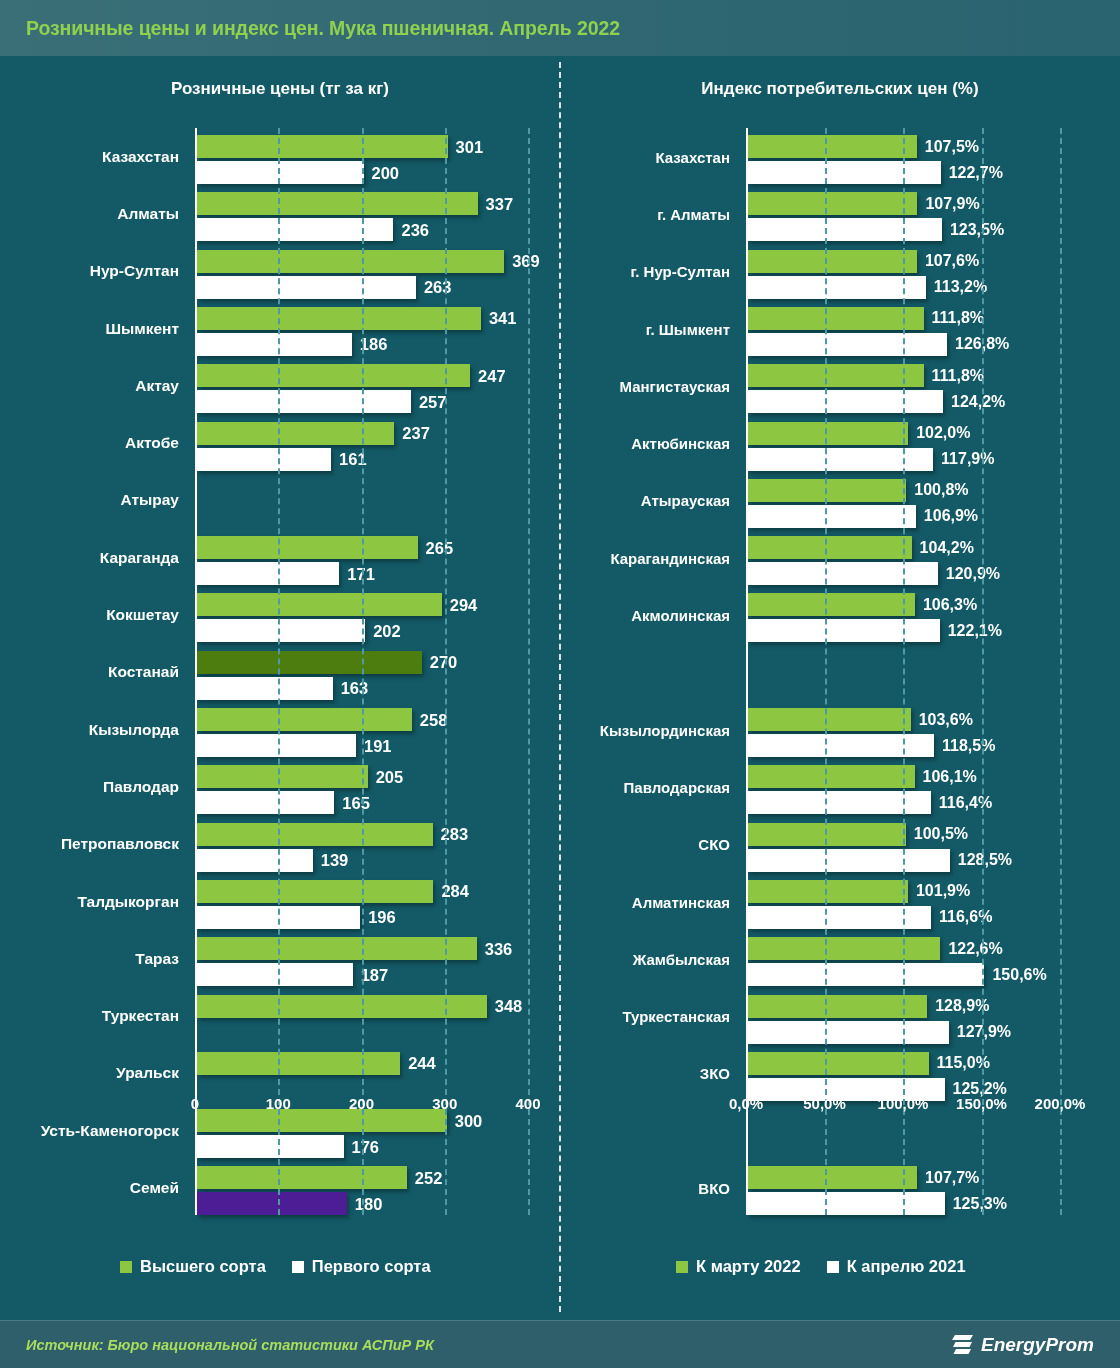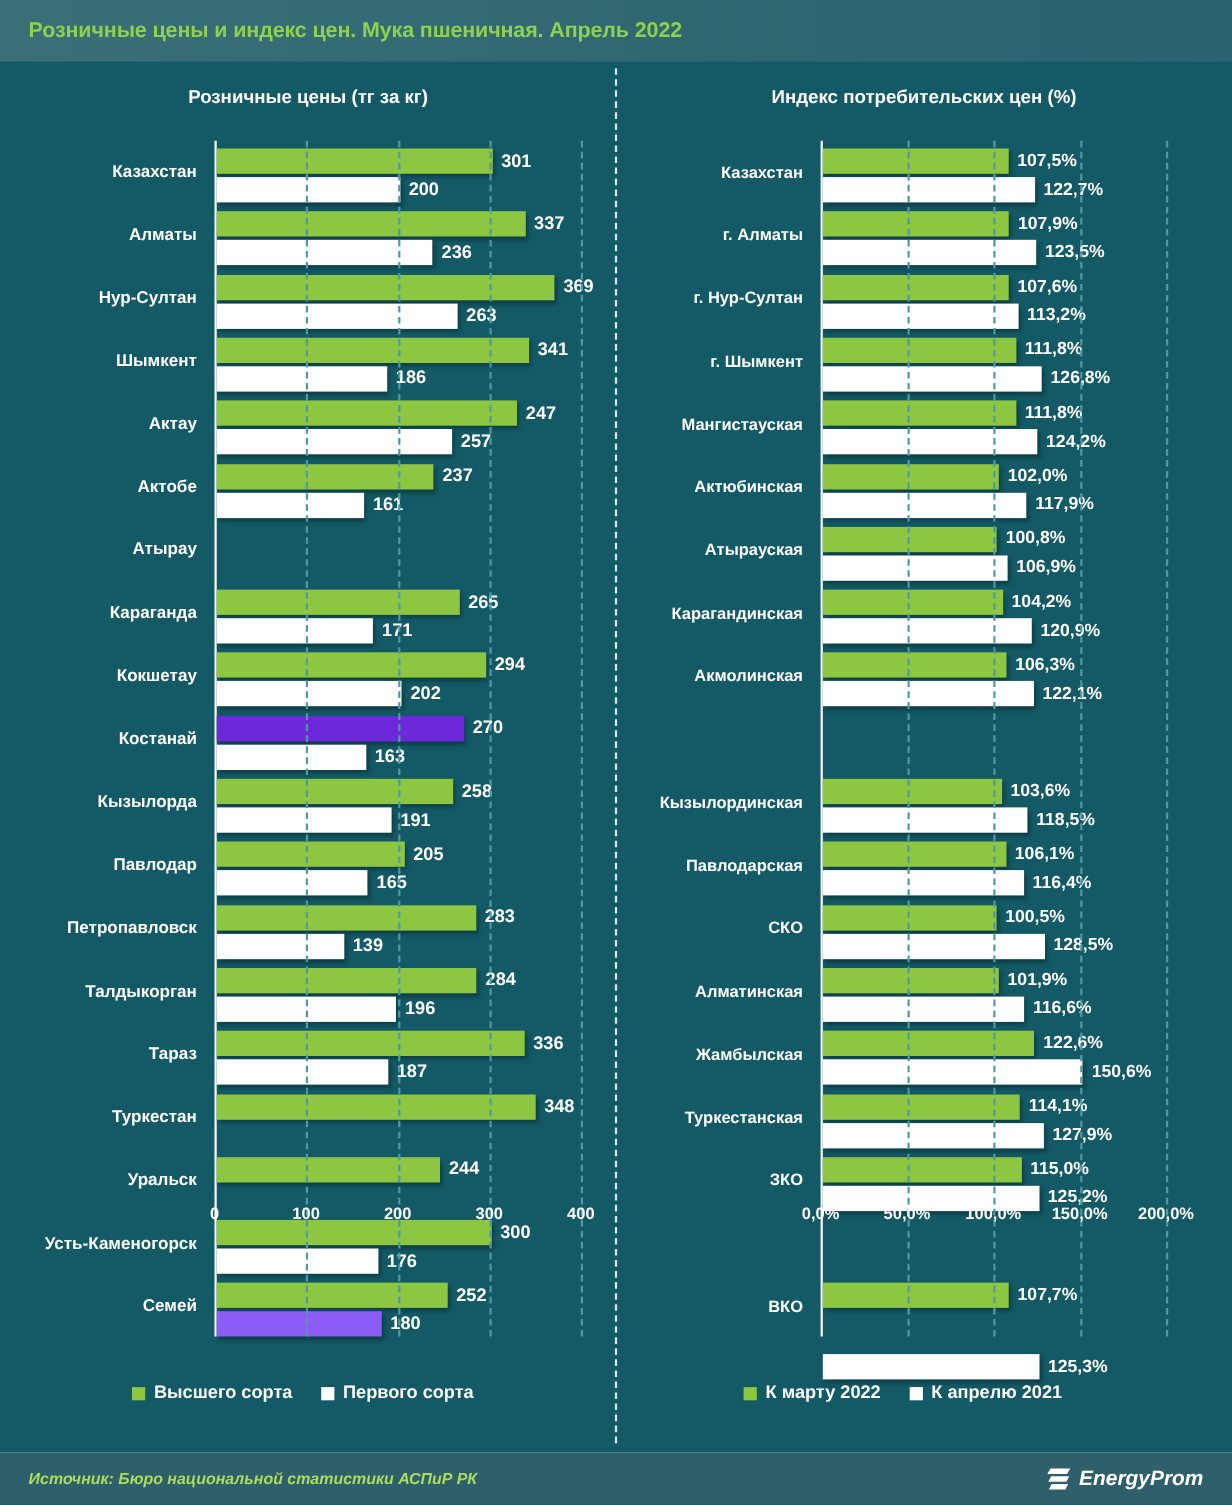--- a/index.html
+++ b/index.html
@@ -205,21 +205,21 @@
             <div class="cat-label">Кокшетау</div>
             <div class="bar green bar-top" style="width: 244.755px; background: rgb(141, 198, 65);">
               <span class="bar-val">294</span>
             </div>
             <div class="bar white bar-bot" style="width: 168.165px; background: rgb(255, 255, 255);">
               <span class="bar-val">202</span>
             </div>
           </div>
           <div class="row" style="top: 515.7px; height: 57.3px;">
             <div class="cat-label">Костанай</div>
-            <div class="bar green bar-top" style="width: 224.775px; background: #6d28d9; padding-left: 23px;">
+            <div class="bar green bar-top" style="width: 224.775px; background: #4d7c0f; padding-left: 23px;">
               <span class="bar-val">270</span>
             </div>
             <div class="bar white bar-bot" style="width: 135.697px; background: rgb(255, 255, 255);">
               <span class="bar-val">163</span>
             </div>
           </div>
           <div class="row" style="top: 573px; height: 57.3px;">
             <div class="cat-label">Кызылорда</div>
             <div class="bar green bar-top" style="width: 214.785px; background: rgb(141, 198, 65);">
               <span class="bar-val">258</span>
@@ -283,21 +283,21 @@
             </div>
             <div class="bar white bar-bot" style="width: 146.52px; background: rgb(255, 255, 255);">
               <span class="bar-val">176</span>
             </div>
           </div>
           <div class="row" style="top: 1031.4px; height: 57.3px;">
             <div class="cat-label">Семей</div>
             <div class="bar green bar-top" style="width: 209.79px; background: rgb(141, 198, 65);">
               <span class="bar-val">252</span>
             </div>
-            <div class="bar white bar-bot" style="width: 149.85px; background: #8b5cf6;">
+            <div class="bar white bar-bot" style="width: 149.85px; background: #4c1d95;">
               <span class="bar-val">180</span>
             </div>
           </div>
         </div>
     <div class="gridline" style="left: 83.25px;"></div>
         <div class="gridline" style="left: 166.5px;"></div>
         <div class="gridline" style="left: 249.75px;"></div>
         <div class="gridline" style="left: 333px;"></div>
       </div>
   </div>
@@ -428,21 +428,21 @@
             <div class="bar green bar-top" style="width: 192.482px; background: rgb(141, 198, 65);">
               <span class="bar-val">122,6%</span>
             </div>
             <div class="bar white bar-bot" style="width: 236.442px; background: rgb(255, 255, 255);">
               <span class="bar-val">150,6%</span>
             </div>
           </div>
           <div class="row" style="top: 859.5px; height: 57.3px;">
             <div class="cat-label">Туркестанская</div>
             <div class="bar green bar-top" style="width: 179.137px; background: rgb(141, 198, 65);">
-              <span class="bar-val">114,1%</span>
+              <span class="bar-val">128,9%</span>
             </div>
             <div class="bar white bar-bot" style="width: 200.803px; background: rgb(255, 255, 255);">
               <span class="bar-val">127,9%</span>
             </div>
           </div>
           <div class="row" style="top: 916.8px; height: 57.3px;">
             <div class="cat-label">ЗКО</div>
             <div class="bar green bar-top" style="width: 180.55px; background: rgb(141, 198, 65);">
               <span class="bar-val">115,0%</span>
             </div>
@@ -451,21 +451,21 @@
             </div>
           </div>
           <div class="row" style="top: 974.1px; height: 57.3px;">
             <div class="cat-label"></div>
           </div>
           <div class="row" style="top: 1031.4px; height: 57.3px;">
             <div class="cat-label">ВКО</div>
             <div class="bar green bar-top" style="width: 169.089px; background: rgb(141, 198, 65);">
               <span class="bar-val">107,7%</span>
             </div>
-            <div class="bar white bar-bot" style="width: 196.721px; background: rgb(255, 255, 255); margin-top: 39px;">
+            <div class="bar white bar-bot" style="width: 196.721px; background: rgb(255, 255, 255);">
               <span class="bar-val">125,3%</span>
             </div>
           </div>
         </div>
     <div class="gridline" style="left: 78.5px;"></div>
         <div class="gridline" style="left: 157px;"></div>
         <div class="gridline" style="left: 235.5px;"></div>
         <div class="gridline" style="left: 314px;"></div>
       </div>
   </div>

